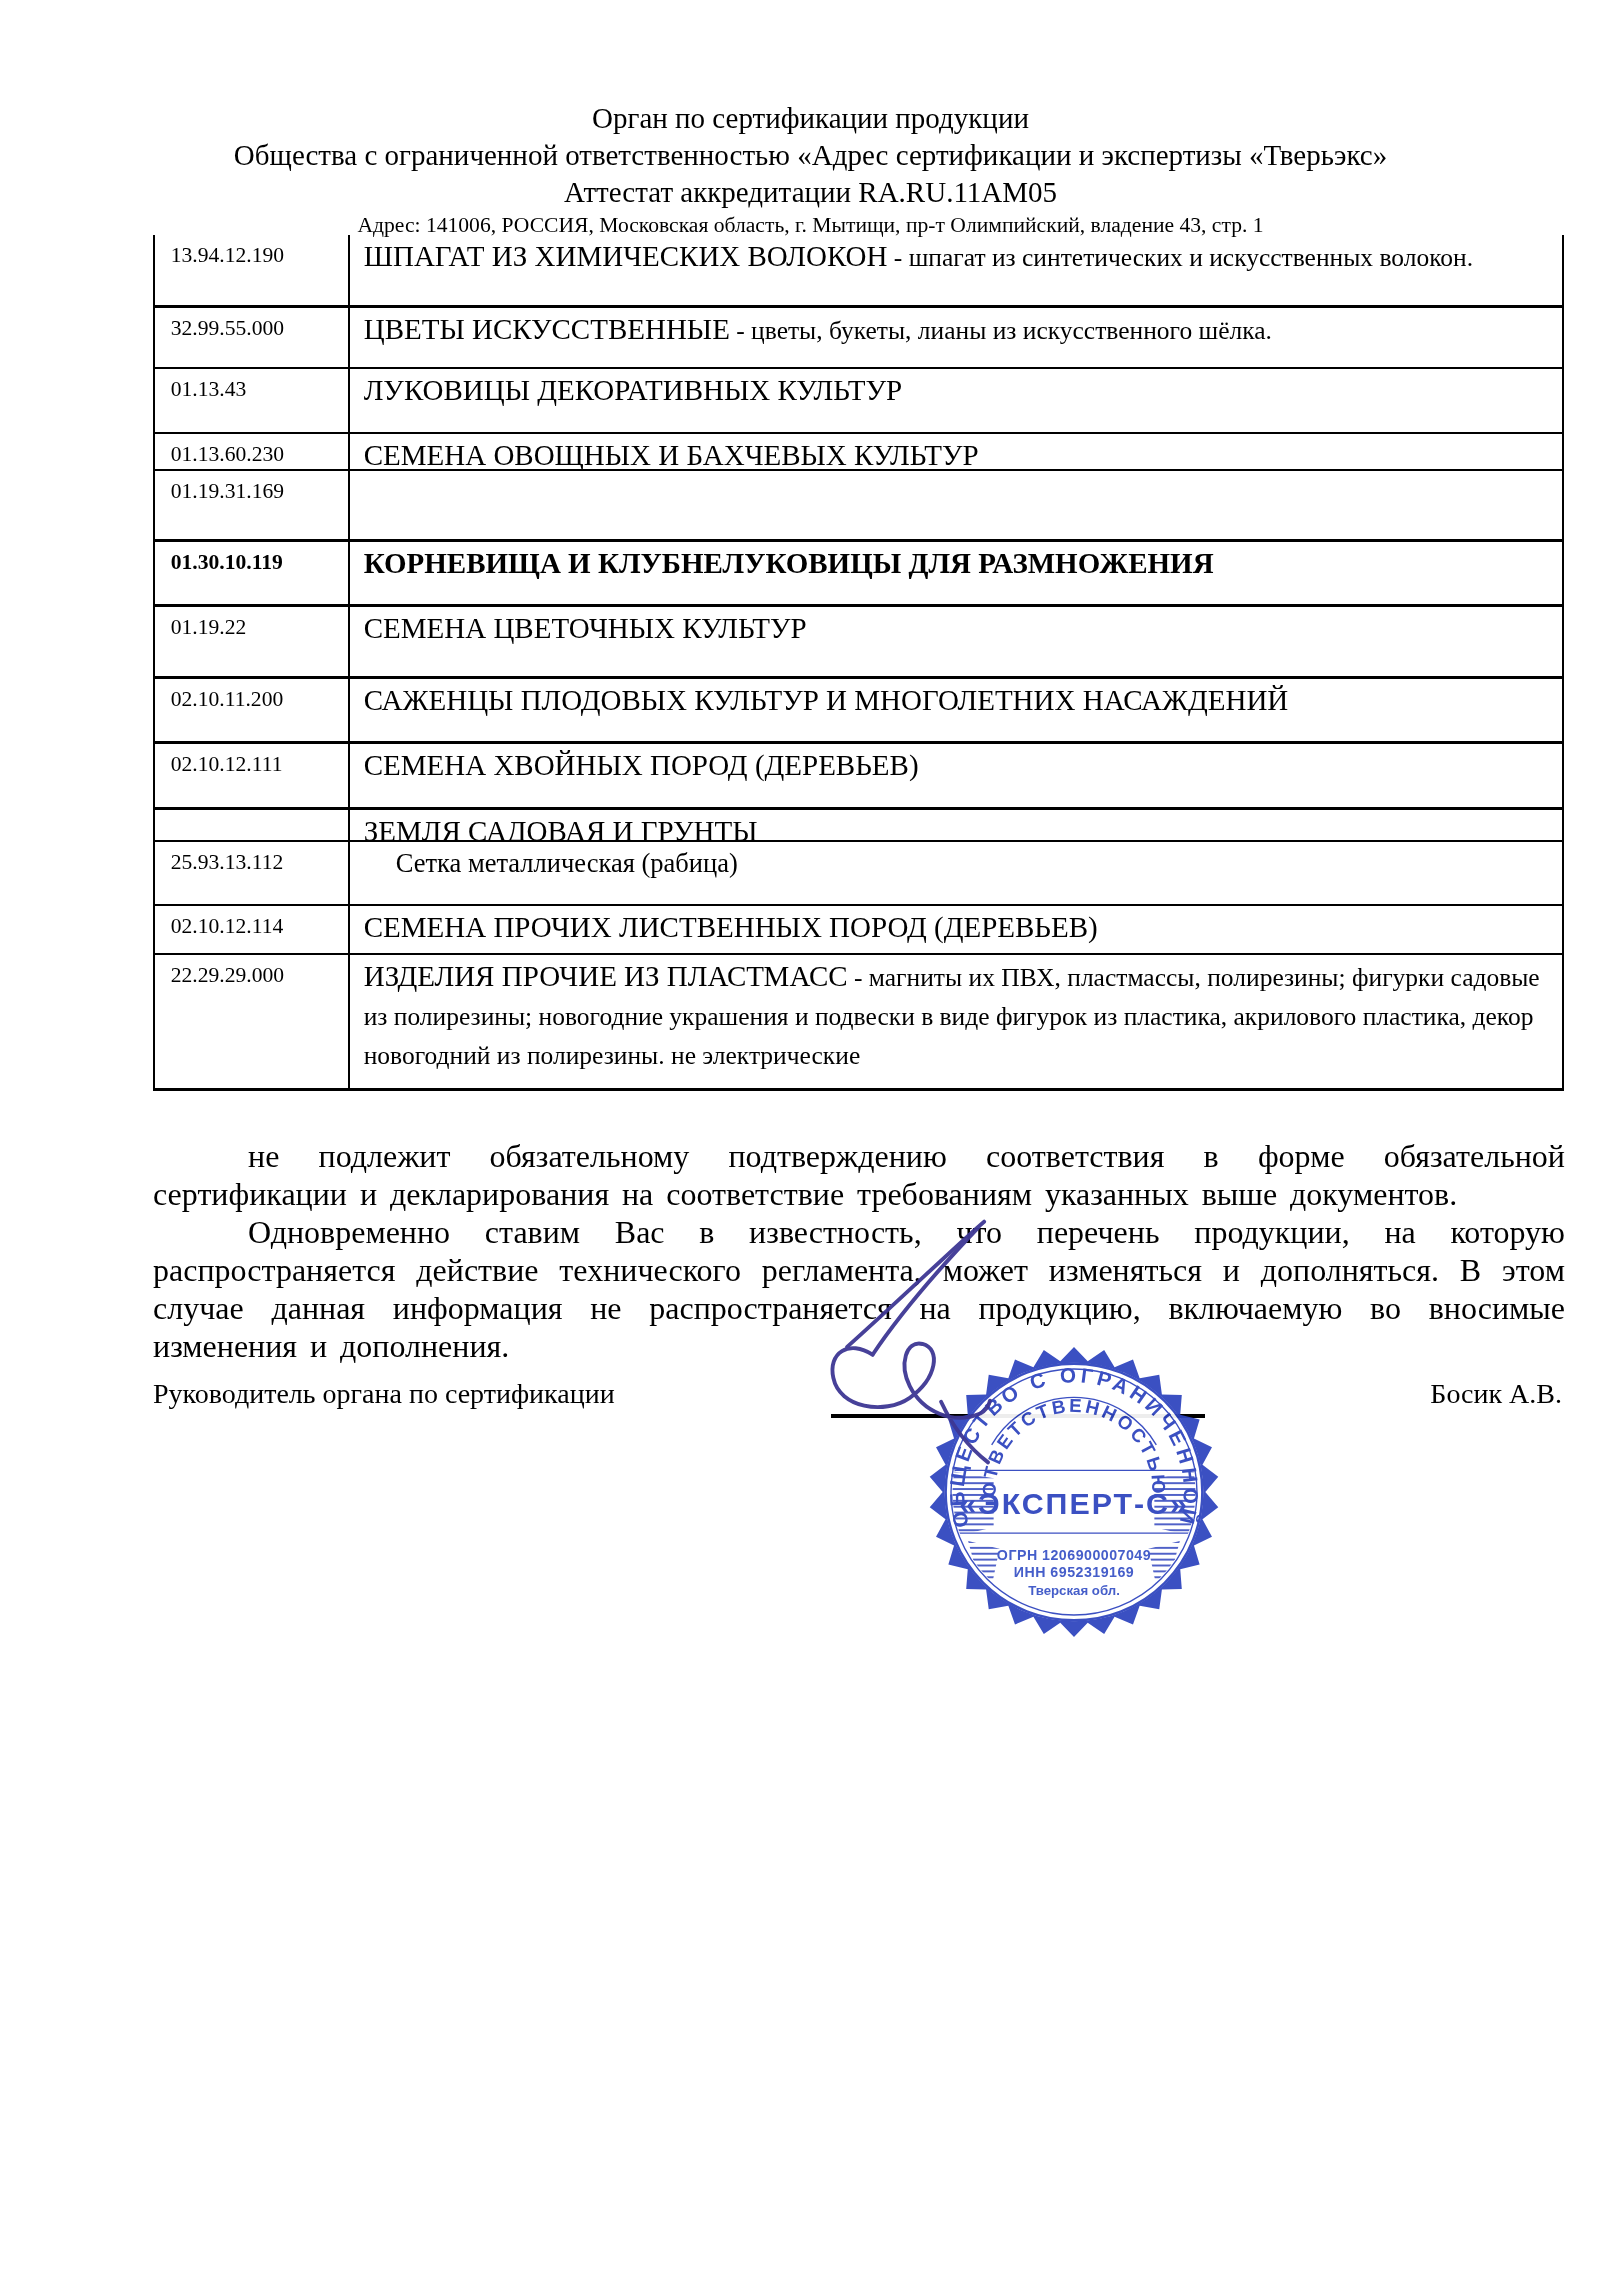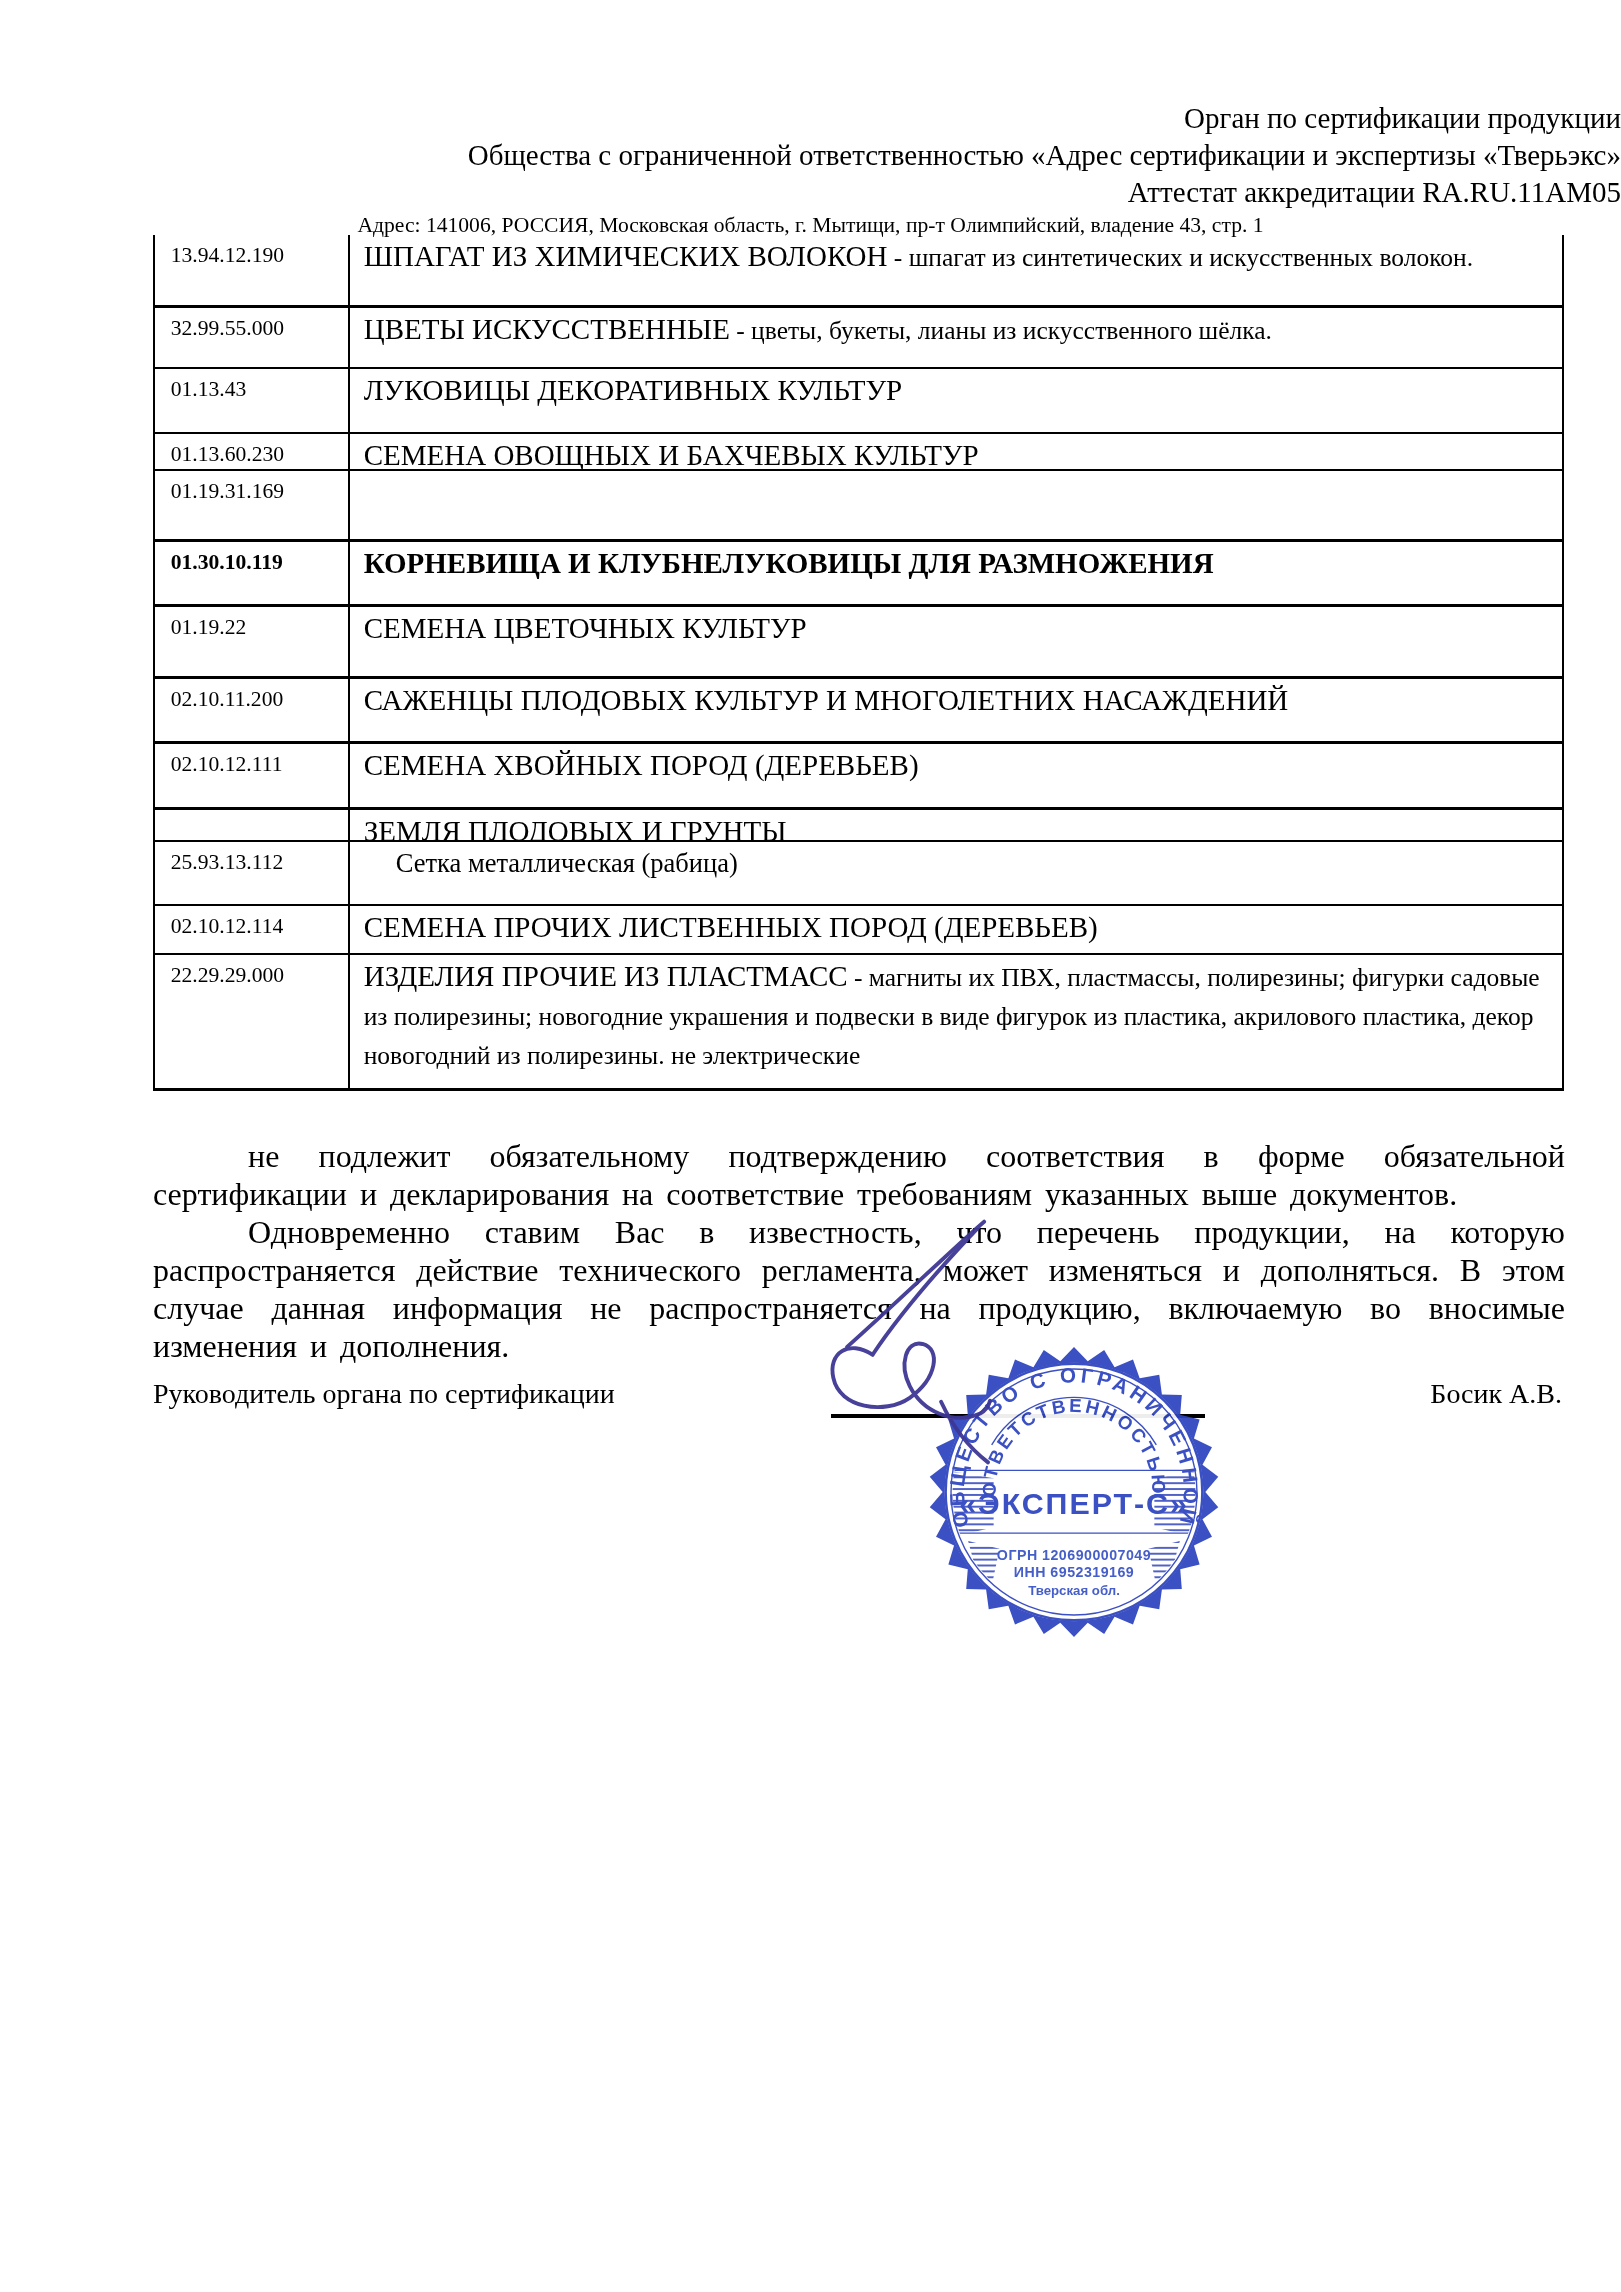--- a/index.html
+++ b/index.html
@@ -4,21 +4,21 @@
 <style>
   html,body{margin:0;padding:0;background:#888;}
   .page{
     position:relative; width:1621px; height:2293px; margin:0 auto;
     background:#ffffff; color:#000;
     font-family:"Liberation Serif","DejaVu Serif",serif;
     overflow:hidden;
   }
   
   .letterhead{position:absolute; left:0; top:100px; width:100%; text-align:center;}
-  .lh-big{font-size:29px; line-height:37px;text-align:right;}
+  .lh-big{font-size:29px; line-height:37px;}
   .lh-small{font-size:21.6px; line-height:29px;}
   
   .doc-table{
     position:absolute; left:153px; top:235px; width:1411px;
     box-sizing:border-box;
     border-left:2.9px solid #000; border-right:2.9px solid #000;
   }
   .t-row{
     display:flex; box-sizing:border-box; overflow:hidden;
     border-bottom:2.9px solid #000;
@@ -101,21 +101,21 @@
       <div class="t-desc"><span class="title">САЖЕНЦЫ ПЛОДОВЫХ КУЛЬТУР И МНОГОЛЕТНИХ НАСАЖДЕНИЙ</span><span class="detail"></span></div>
     </div>
 
     <div class="t-row" style="height: 66px; border-bottom-width: 3.9px;">
       <div class="t-code"><span>02.10.12.111</span></div>
       <div class="t-desc"><span class="title">СЕМЕНА ХВОЙНЫХ ПОРОД (ДЕРЕВЬЕВ)</span><span class="detail"></span></div>
     </div>
 
     <div class="t-row" style="height: 32px; border-bottom-width: 2.9px;">
       <div class="t-code"><span></span></div>
-      <div class="t-desc"><span class="title">ЗЕМЛЯ ПЛОДОВЫХ И ГРУНТЫ</span><span class="detail"></span></div>
+      <div class="t-desc"><span class="title">ЗЕМЛЯ САДОВАЯ И ГРУНТЫ</span><span class="detail"></span></div>
     </div>
 
     <div class="t-row plain" style="height: 64px; border-bottom-width: 2.9px; gap: 32px;">
       <div class="t-code"><span>25.93.13.112</span></div>
       <div class="t-desc"><span class="title">Сетка металлическая (рабица)</span><span class="detail"></span></div>
     </div>
 
     <div class="t-row" style="height: 49px; border-bottom-width: 2.9px;">
       <div class="t-code"><span>02.10.12.114</span></div>
       <div class="t-desc"><span class="title">СЕМЕНА ПРОЧИХ ЛИСТВЕННЫХ ПОРОД (ДЕРЕВЬЕВ)</span><span class="detail"></span></div>

